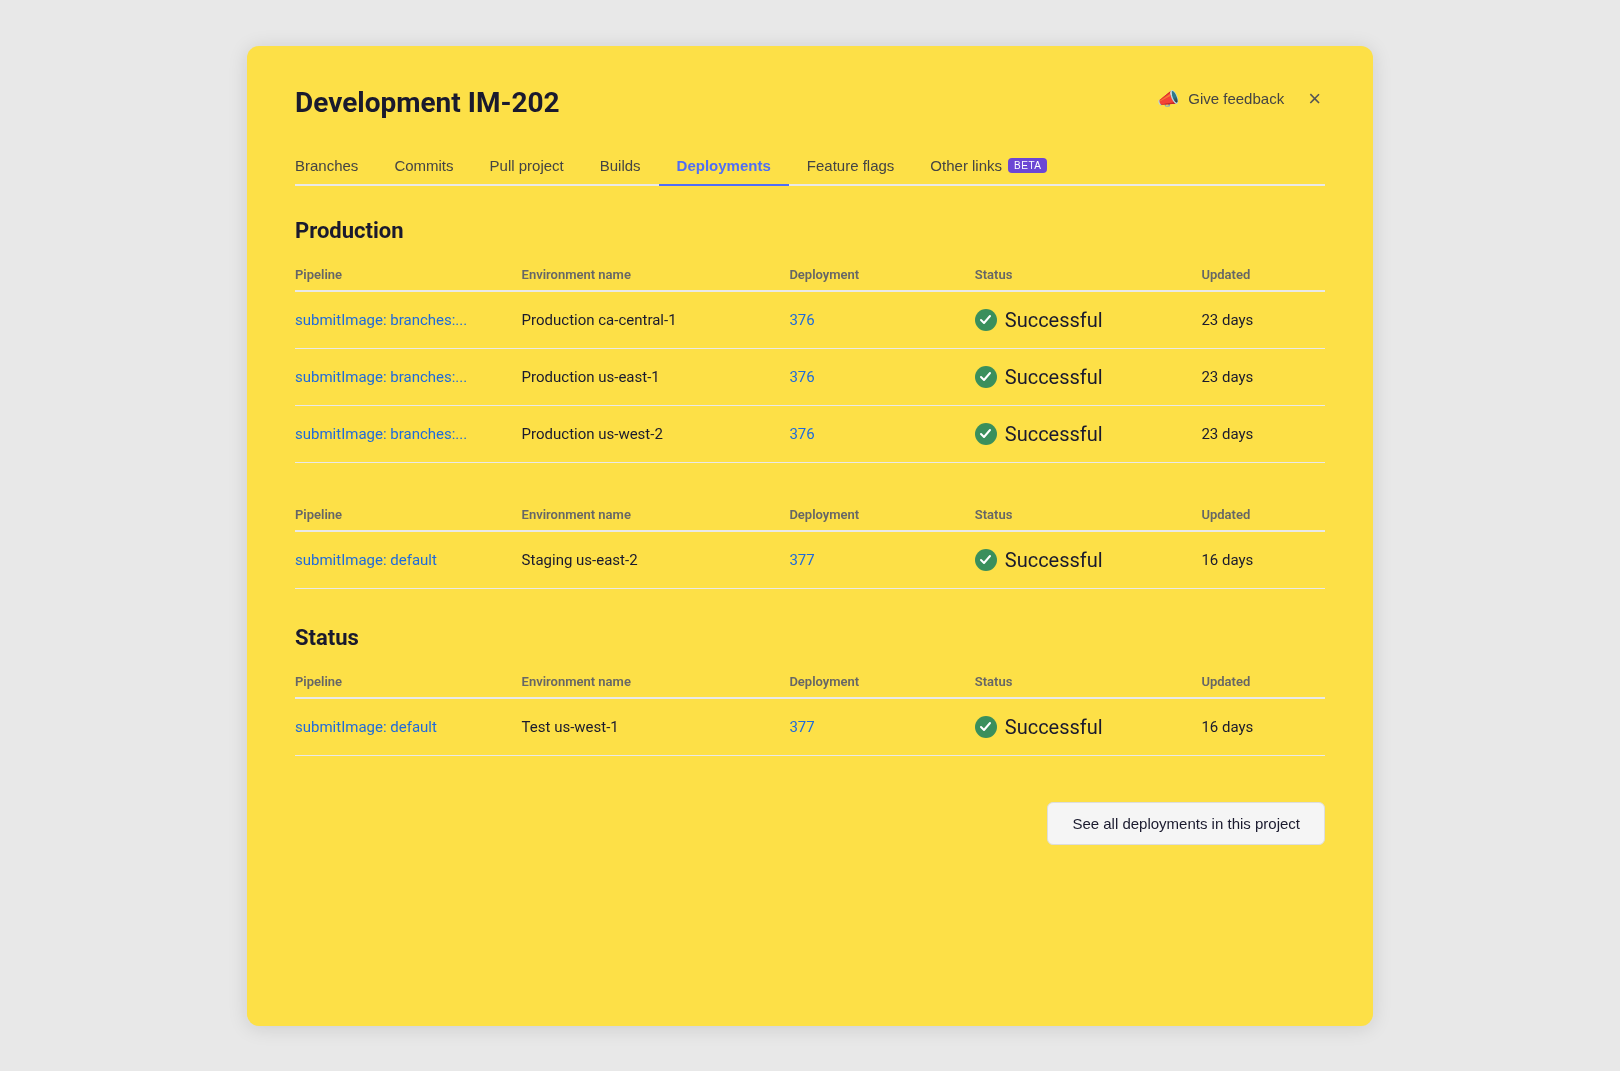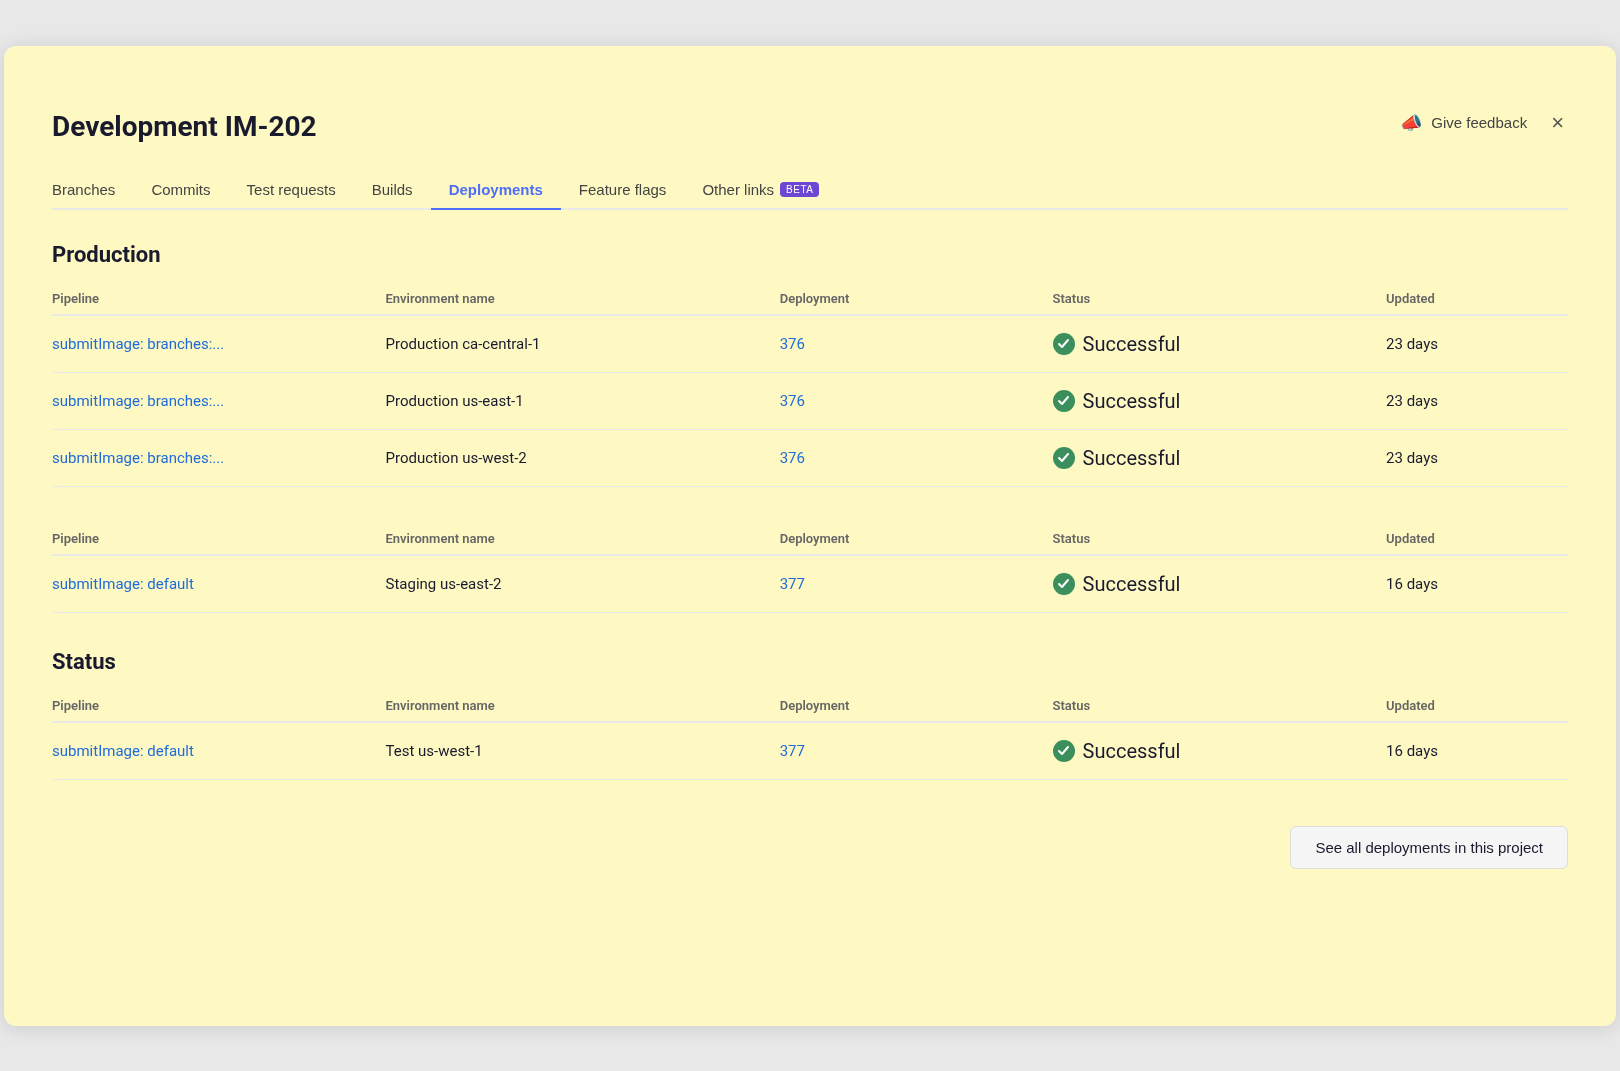--- a/index.html
+++ b/index.html
@@ -5,25 +5,25 @@
     * { box-sizing: border-box; margin: 0; padding: 0; }
     body {
       background: #e8e8e8;
       display: flex;
       justify-content: center;
       align-items: center;
       min-height: 100vh;
       font-family: -apple-system, BlinkMacSystemFont, 'Segoe UI', Roboto, sans-serif;
     }
     .modal {
-      background: #fef9c3;
+      background: #fde047;
       border-radius: 12px;
-      width: 1612px;
+      width: 1126px;
       min-height: 980px;
-      padding: 64px 48px 40px 48px;
+      padding: 40px 48px 40px 48px;
       position: relative;
       box-shadow: 0 2px 20px rgba(0,0,0,0.12);
     }
     .modal-header {
       display: flex;
       justify-content: space-between;
       align-items: flex-start;
       margin-bottom: 28px;
     }
     .modal-title {
@@ -196,21 +196,21 @@
   </div>
 
   <div class="tabs">
     <button class="tab">
       <span>Branches</span>
     </button>
     <button class="tab">
       <span>Commits</span>
     </button>
     <button class="tab">
-      <span>Test requests</span>
+      <span>Pull project</span>
     </button>
     <button class="tab">
       <span>Builds</span>
     </button>
     <button class="tab active">
       <span>Deployments</span>
     </button>
     <button class="tab">
       <span>Feature flags</span>
     </button>

